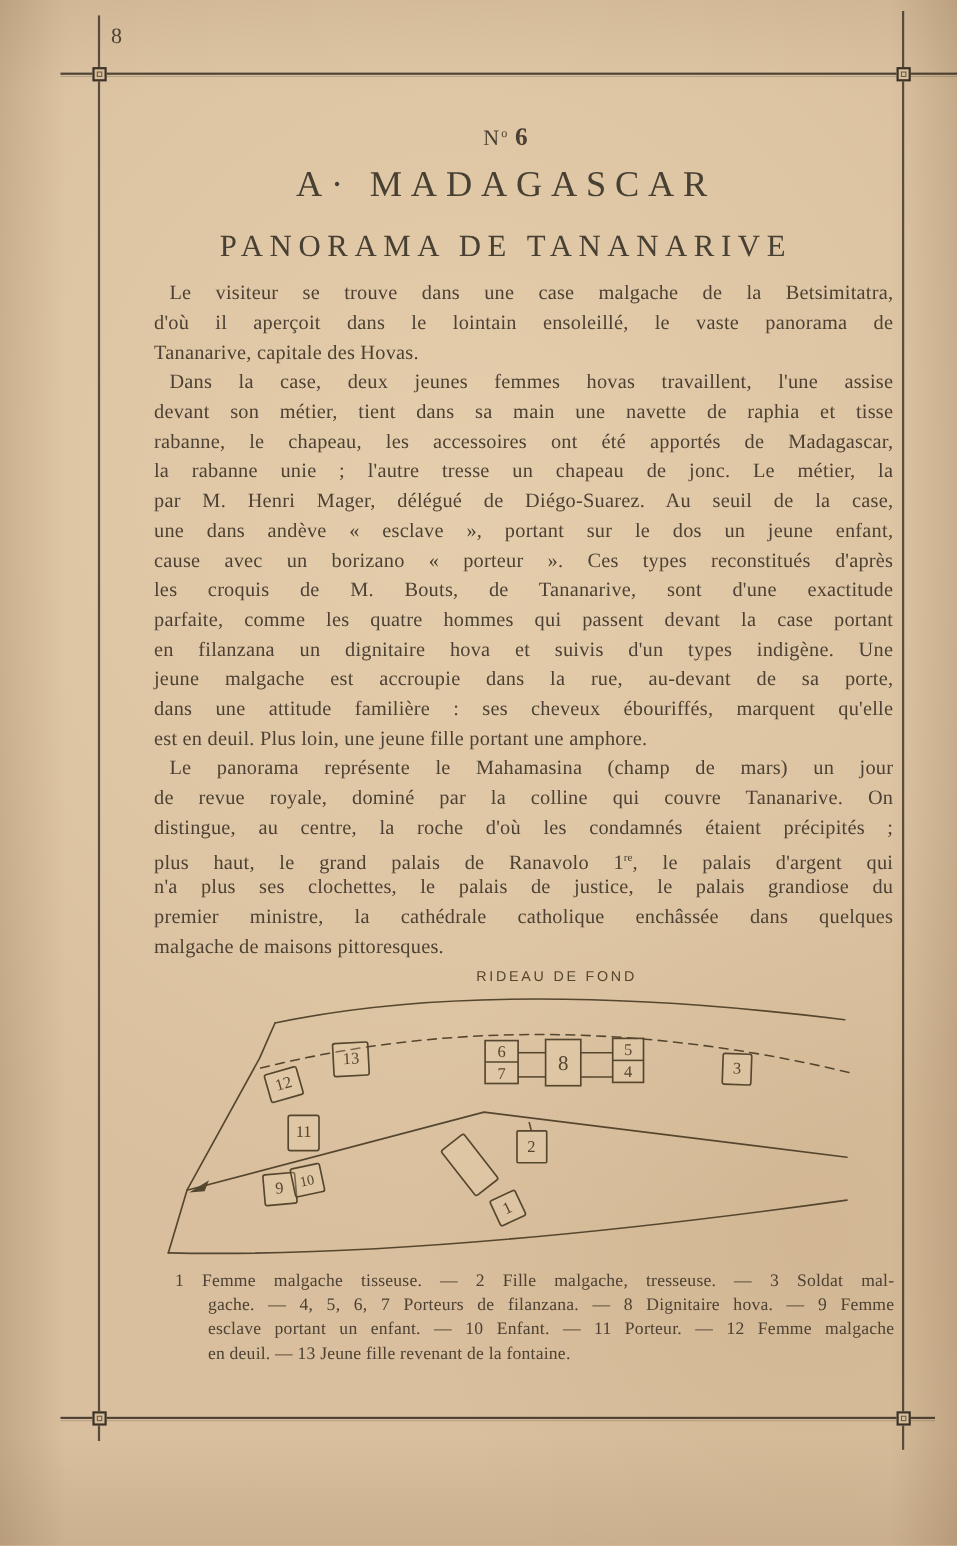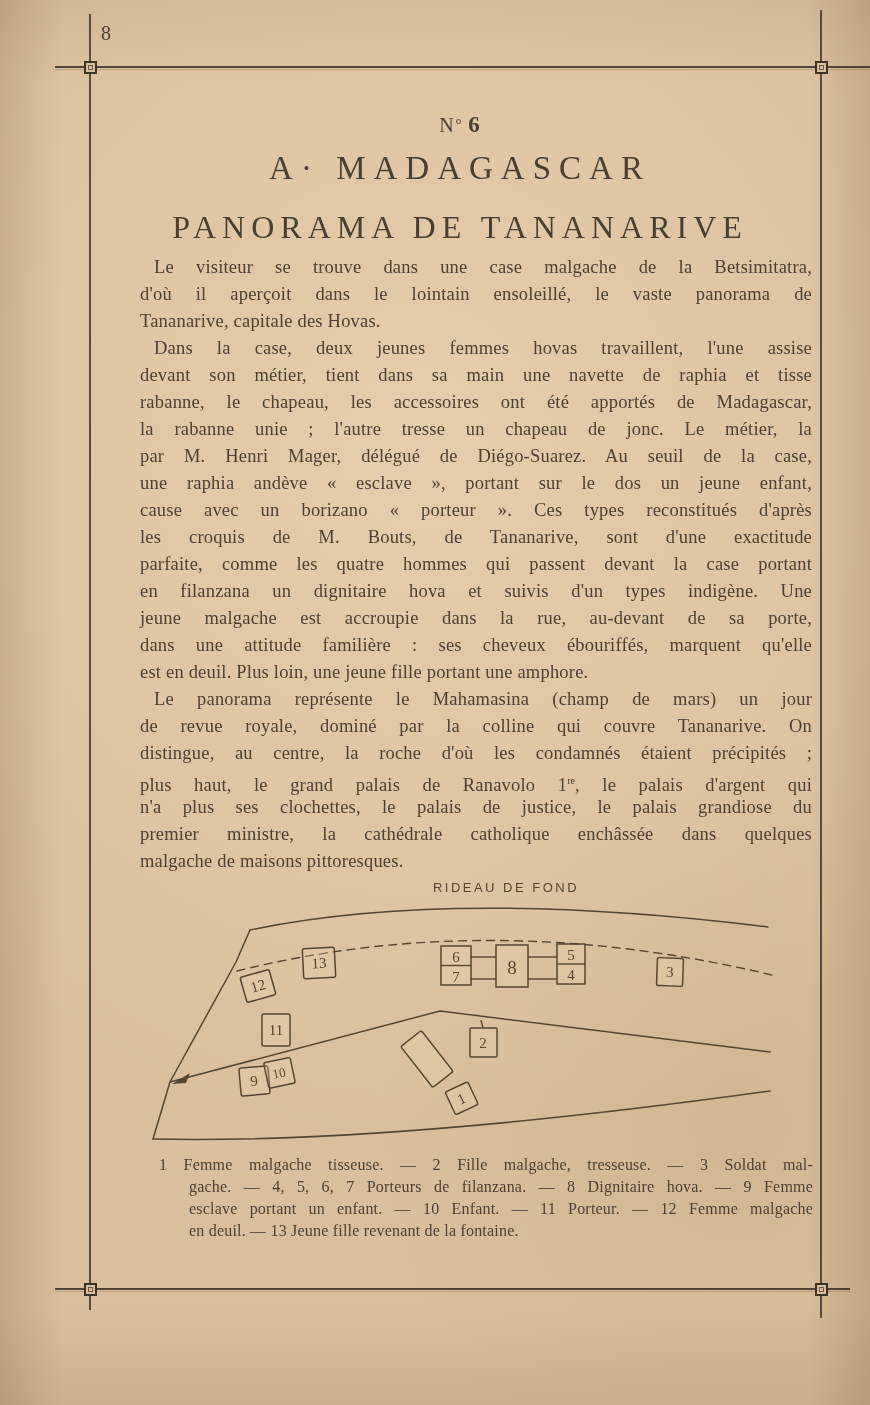--- a/index.html
+++ b/index.html
@@ -27,21 +27,21 @@
        background:var(--paper);box-sizing:border-box;}
   .orn:after{content:"";position:absolute;left:2px;top:2px;right:2px;bottom:2px;
        border:1px solid var(--rule);opacity:.7;}
   .pagenum{position:absolute;left:101px;top:22px;font-size:20px;color:var(--ink);}
   .masthead{position:absolute;left:95px;top:0;width:730px;text-align:center;color:#4a4033;}
   .issue{position:absolute;top:112px;width:100%;font-size:20px;letter-spacing:2px;}
   .issue .num{font-weight:bold;font-size:23px;letter-spacing:1px;}
   .sup{font-size:0.55em;vertical-align:super;letter-spacing:0;}
   .title{position:absolute;top:150px;width:100%;font-size:33px;letter-spacing:8px;
          white-space:nowrap;color:#474033;}
-  .subtitle{position:absolute;top:209px;width:100%;font-size:32px;letter-spacing:6px;
+  .subtitle{position:absolute;top:209px;width:100%;font-size:28px;letter-spacing:6px;
          white-space:nowrap;color:#474033;text-align:center;}
   .bodytext{position:absolute;left:140px;top:254px;width:672px;
          font-size:18.5px;color:var(--ink);}
   .ln{height:27px;line-height:27px;text-align:justify;text-align-last:justify;
       white-space:nowrap;letter-spacing:0.2px;}
   .ln.last{text-align-last:left;}
   .ln.ind{text-indent:14px;}
   .caption{position:absolute;left:143px;top:1154px;width:670px;font-size:16px;color:var(--ink);}
   .cap-ln{height:22px;line-height:22px;text-align:justify;text-align-last:justify;letter-spacing:0.2px;margin-left:16px;}
   .cap-ln.hang{margin-left:46px;}
@@ -82,21 +82,21 @@
     <div class="ln ind">Le visiteur se trouve dans une case malgache de la Betsimitatra,</div>
     <div class="ln">d'où il aperçoit dans le lointain ensoleillé, le vaste panorama de</div>
     <div class="ln last">Tananarive, capitale des Hovas.</div>
   </div>
   <div>
     <div class="ln ind">Dans la case, deux jeunes femmes hovas travaillent, l'une assise</div>
     <div class="ln">devant son métier, tient dans sa main une navette de raphia et tisse</div>
     <div class="ln">rabanne, le chapeau, les accessoires ont été apportés de Madagascar,</div>
     <div class="ln">la rabanne unie ; l'autre tresse un chapeau de jonc. Le métier, la</div>
     <div class="ln">par M. Henri Mager, délégué de Diégo-Suarez. Au seuil de la case,</div>
-    <div class="ln">une raphia andève « esclave », portant sur le dos un jeune enfant,</div>
+    <div class="ln">une dans andève « esclave », portant sur le dos un jeune enfant,</div>
     <div class="ln">cause avec un borizano « porteur ». Ces types reconstitués d'après</div>
     <div class="ln">les croquis de M. Bouts, de Tananarive, sont d'une exactitude</div>
     <div class="ln">parfaite, comme les quatre hommes qui passent devant la case portant</div>
     <div class="ln">en filanzana un dignitaire hova et suivis d'un types indigène. Une</div>
     <div class="ln">jeune malgache est accroupie dans la rue, au-devant de sa porte,</div>
     <div class="ln">dans une attitude familière : ses cheveux ébouriffés, marquent qu'elle</div>
     <div class="ln last">est en deuil. Plus loin, une jeune fille portant une amphore.</div>
   </div>
   <div>
     <div class="ln ind">Le panorama représente le Mahamasina (champ de mars) un jour</div>

